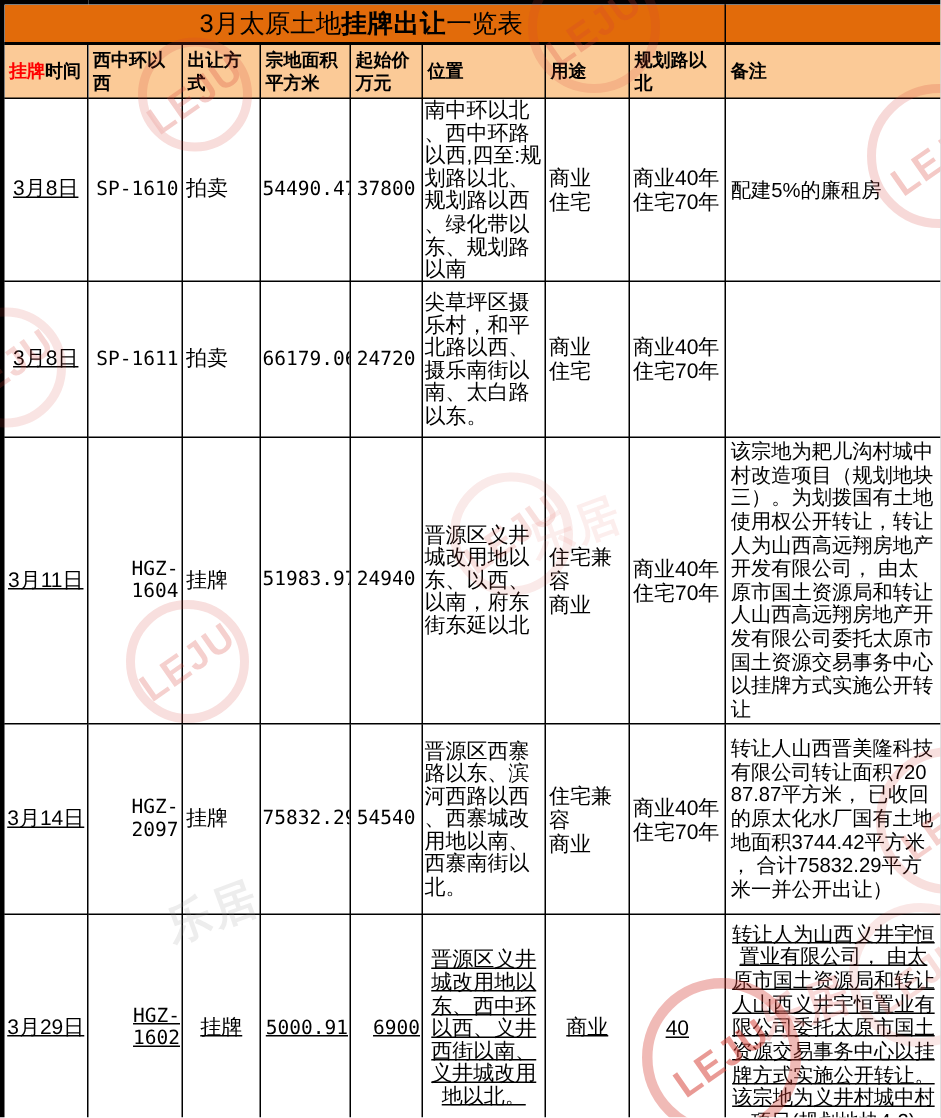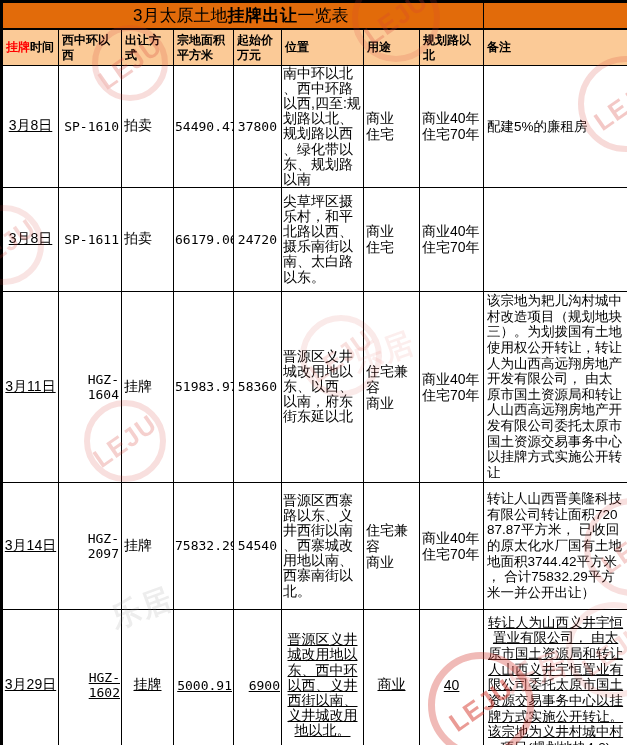--- a/index.html
+++ b/index.html
@@ -118,36 +118,36 @@
       <td class="l pre">商业40年
 住宅70年</td>
       <td class="l note"></td>
     </tr>
 
     <tr style="height:186px">
       <td class="c">3月11日</td>
       <td class="l mono">HGZ-1604</td>
       <td class="l">挂牌</td>
       <td class="r mono">51983.97</td>
-      <td class="r mono">58360</td>
+      <td class="r mono">24940</td>
       <td class="l wrap">晋源区义井城改用地以东、以西、以南，府东街东延以北</td>
       <td class="l pre">住宅兼容
 商业</td>
       <td class="l pre">商业40年
 住宅70年</td>
       <td class="l note">该宗地为耙儿沟村城中村改造项目（规划地块三）。为划拨国有土地使用权公开转让，转让人为山西高远翔房地产开发有限公司， 由太原市国土资源局和转让人山西高远翔房地产开发有限公司委托太原市国土资源交易事务中心以挂牌方式实施公开转让</td>
     </tr>
 
     <tr style="height:127px">
       <td class="c">3月14日</td>
       <td class="l mono">HGZ-2097</td>
       <td class="l">挂牌</td>
       <td class="r mono">75832.29</td>
       <td class="r mono">54540</td>
-      <td class="l wrap">晋源区西寨路以东、义井西街以南、西寨城改用地以南、西寨南街以北。</td>
+      <td class="l wrap">晋源区西寨路以东、滨河西路以西、西寨城改用地以南、西寨南街以北。</td>
       <td class="l pre">住宅兼容
 商业</td>
       <td class="l pre">商业40年
 住宅70年</td>
       <td class="l note">转让人山西晋美隆科技有限公司转让面积72087.87平方米， 已收回的原太化水厂国有土地地面积3744.42平方米， 合计75832.29平方米一并公开出让）</td>
     </tr>
 
     <tr style="height:153px">
       <td class="c">3月29日</td>
       <td class="c mono">HGZ-1602</td>

